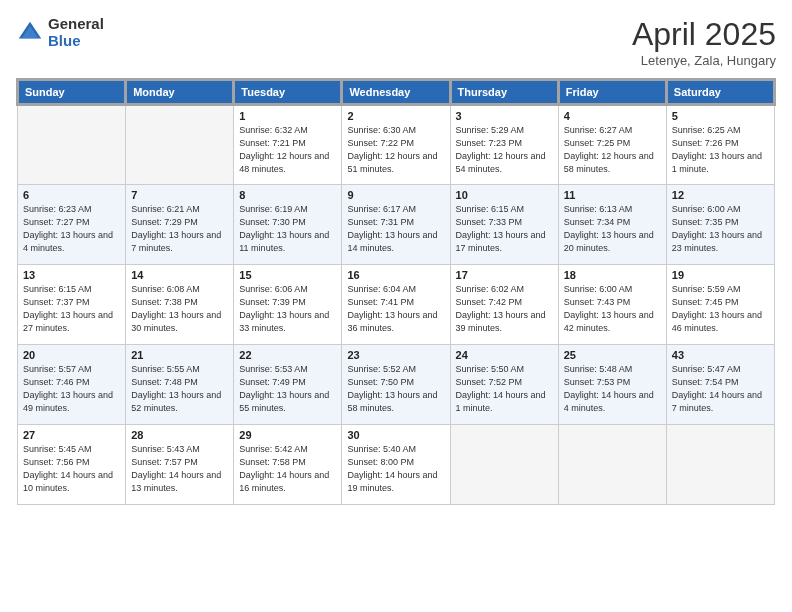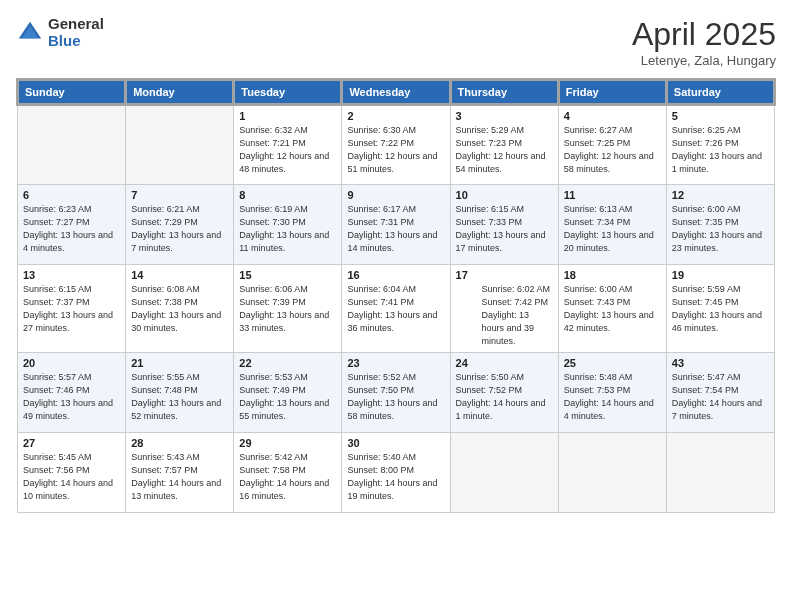--- a/index.html
+++ b/index.html
@@ -233,21 +233,21 @@
 Daylight: 13 hours and 33 minutes.</div>
           </td>
           <td>
             <div class="day-number">16</div>
             <div class="day-info" style="white-space: pre-line;">Sunrise: 6:04 AM
 Sunset: 7:41 PM
 Daylight: 13 hours and 36 minutes.</div>
           </td>
           <td>
             <div class="day-number">17</div>
-            <div class="day-info" style="white-space: pre-line; margin-left: 26px;">Sunrise: 6:02 AM
+            <div class="day-info" style="white-space: pre-line;">Sunrise: 6:02 AM
 Sunset: 7:42 PM
 Daylight: 13 hours and 39 minutes.</div>
           </td>
           <td>
             <div class="day-number">18</div>
             <div class="day-info" style="white-space: pre-line;">Sunrise: 6:00 AM
 Sunset: 7:43 PM
 Daylight: 13 hours and 42 minutes.</div>
           </td>
           <td>

